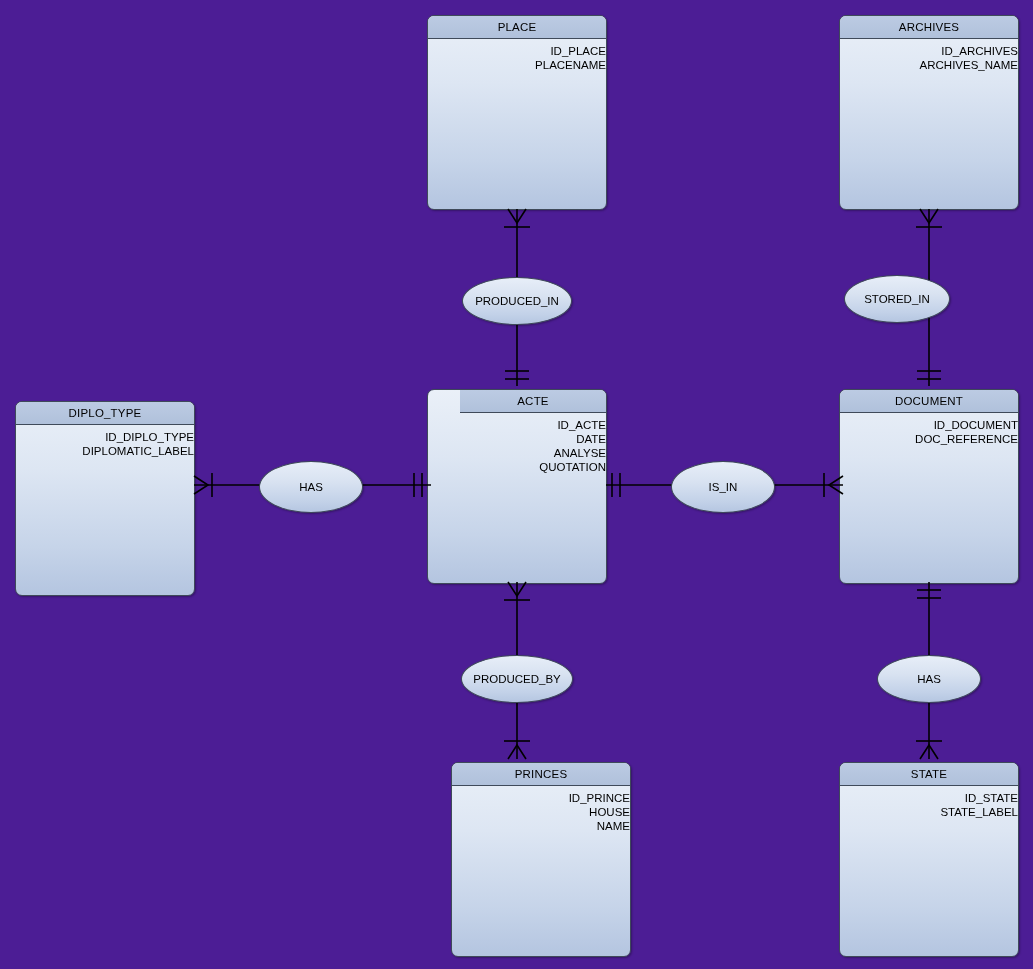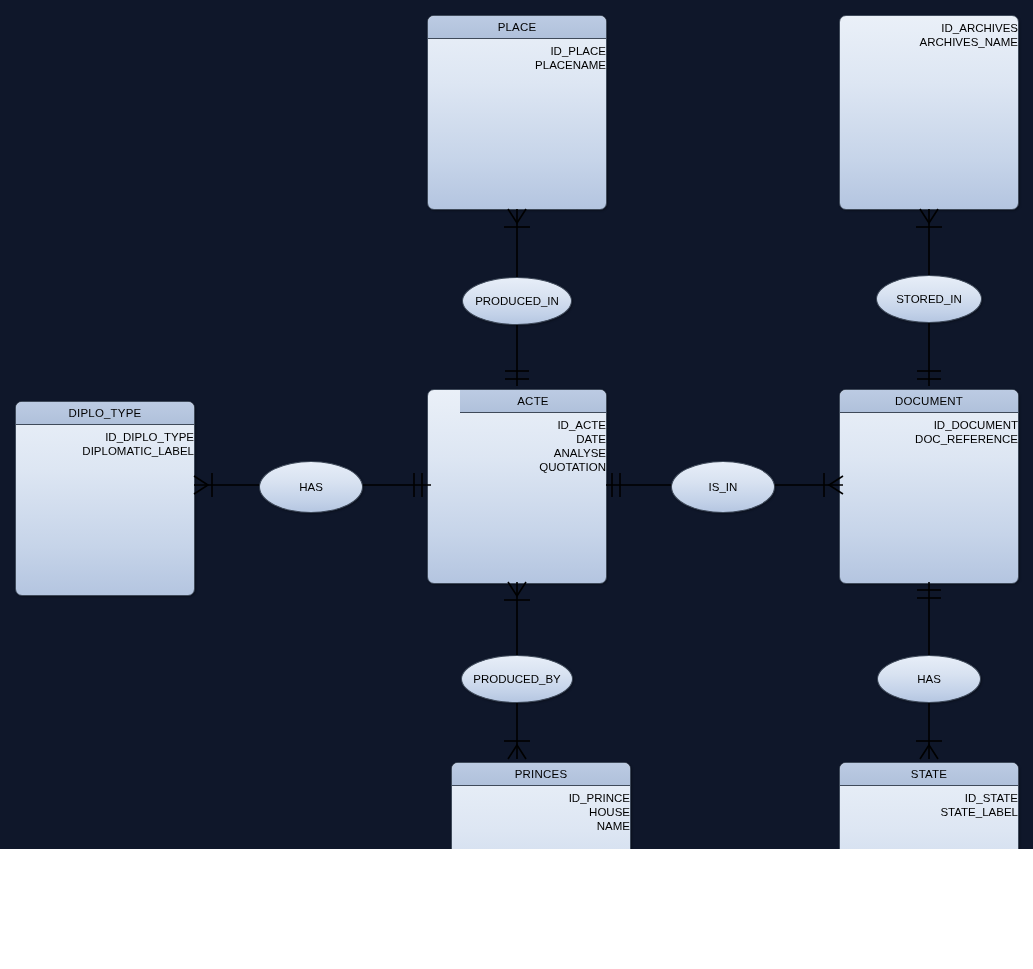--- a/index.html
+++ b/index.html
@@ -4,22 +4,22 @@
 <style>
   * { box-sizing: border-box; }
   html, body {
     margin: 0; padding: 0;
     background: #ffffff;
     font-family: "Liberation Sans", sans-serif;
   }
   #canvas {
     position: relative;
     width: 1033px;
-    height: 849px;
-    background: #0f172a;
+    height: 969px;
+    background: #4c1d95;
     overflow: hidden;
   }
   
   .entity {
     position: absolute;
     border: 1px solid #3f4a5a;
     border-radius: 7px;
     background: linear-gradient(to bottom, #eaf0f8 0%, #dde6f3 35%, #c6d4e9 75%, #b4c5e0 100%);
     box-shadow: 1px 1px 2px rgba(0,0,0,0.30);
     overflow: hidden;
@@ -136,20 +136,21 @@
 
   <div class="entity" style="left:427px; top:15px; width:180px; height:195px;">
     <div class="entity-header">PLACE</div>
     <div class="entity-attrs">
       <div class="attr">ID_PLACE</div>
       <div class="attr">PLACENAME</div>
     </div>
   </div>
 
   <div class="entity" style="left:839px; top:15px; width:180px; height:195px;">
+    <div class="entity-header">ARCHIVES</div>
     <div class="entity-attrs">
       <div class="attr">ID_ARCHIVES</div>
       <div class="attr">ARCHIVES_NAME</div>
     </div>
   </div>
 
   <div class="entity" style="left:15px; top:389px; width:180px; height:195px;margin-top:12px;">
     <div class="entity-header">DIPLO_TYPE</div>
     <div class="entity-attrs">
       <div class="attr">ID_DIPLO_TYPE</div>
@@ -189,21 +190,21 @@
     <div class="entity-attrs">
       <div class="attr">ID_STATE</div>
       <div class="attr">STATE_LABEL</div>
     </div>
   </div>
 
   <div class="rel" style="left:462px; top:277px; width:110px; height:48px;">
     <span>PRODUCED_IN</span>
   </div>
 
-  <div class="rel" style="left:876px; top:275px; width:106px; height:48px;justify-content:center;">
+  <div class="rel" style="left:844px; top:275px; width:106px; height:48px;justify-content:center;">
     <span>STORED_IN</span>
   </div>
 
   <div class="rel" style="left:259px; top:461px; width:104px; height:52px;">
     <span>HAS</span>
   </div>
 
   <div class="rel" style="left:461px; top:655px; width:112px; height:48px;">
     <span>PRODUCED_BY</span>
   </div>

